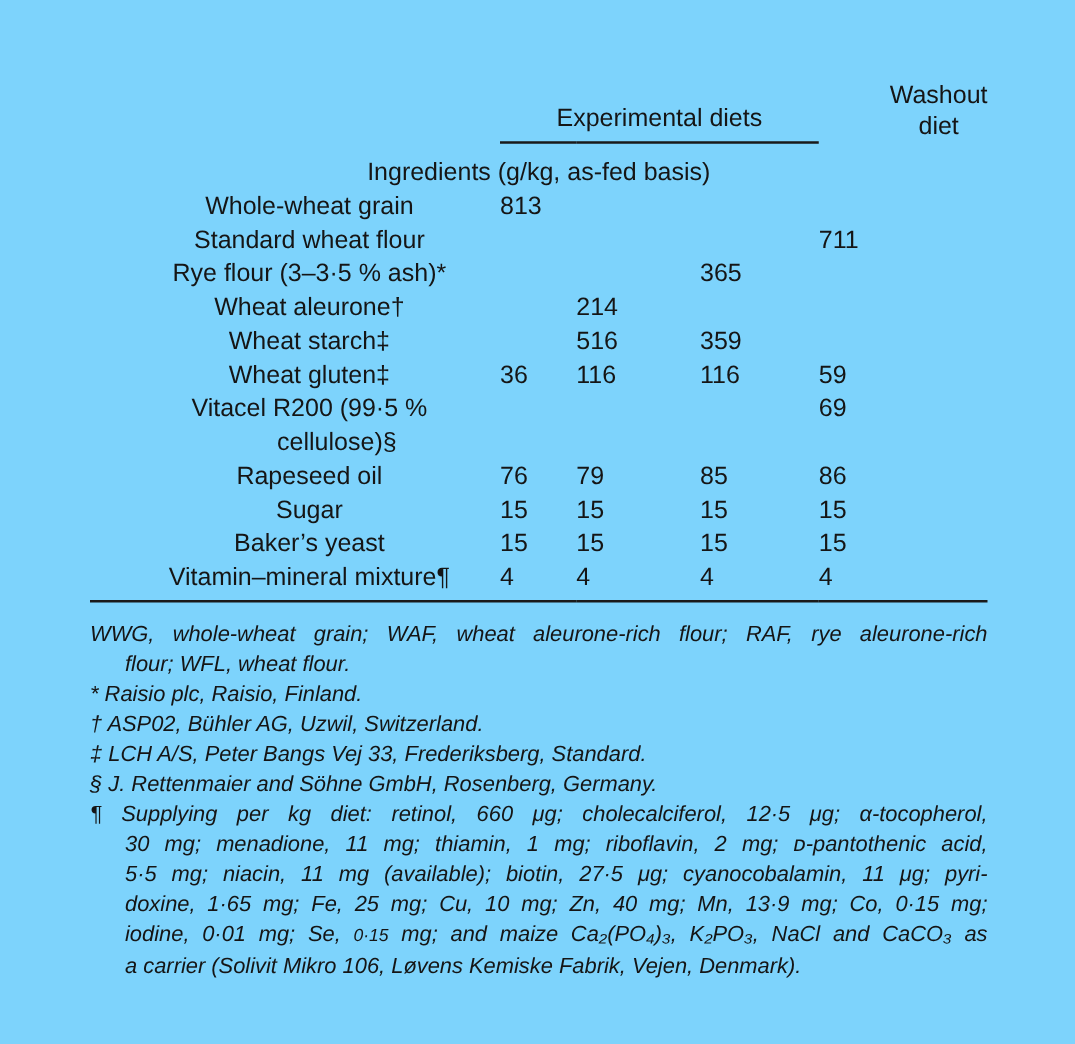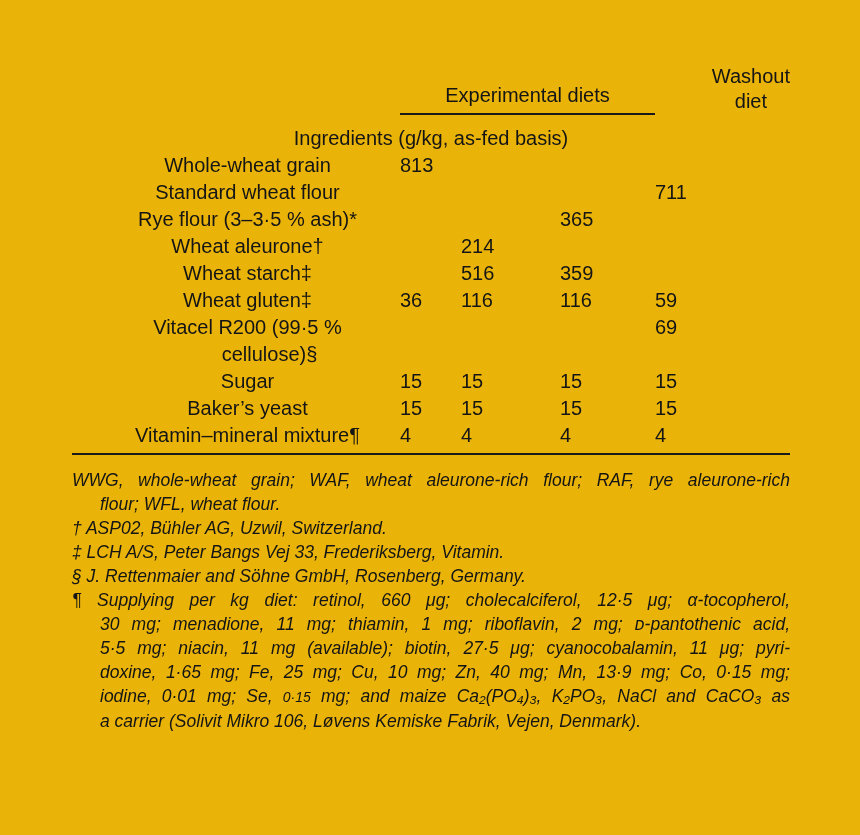--- a/index.html
+++ b/index.html
@@ -4,21 +4,21 @@
 <style>
   html, body {
     margin: 0;
     padding: 0;
     background: #f5f5f4;
   }
   .sheet {
     position: relative;
     width: 860px;
     height: 835px;
-    background: #eab308;
+    background: #7dd3fc;
     color: #151515;
     font-family: "Liberation Sans", "DejaVu Sans", sans-serif;
     overflow: hidden;
     box-sizing: border-box;
     padding: 28px 0 0 72px;
   }
   .tablewrap { width: 718px; }
 
   table.diet {
     border-collapse: collapse;
@@ -155,20 +155,27 @@
           <td class="lbl indent-1">
             <span class="lbl-line">Vitacel R200 (99·5 %</span>
             <span class="lbl-line2">cellulose)§</span>
           </td>
           <td class="num"></td>
           <td class="num"></td>
           <td class="num"></td>
           <td class="num pad-r">69</td>
         </tr>
         <tr>
+          <td class="lbl indent-1">Rapeseed oil</td>
+          <td class="num">76</td>
+          <td class="num">79</td>
+          <td class="num">85</td>
+          <td class="num pad-r">86</td>
+        </tr>
+        <tr>
           <td class="lbl indent-1">Sugar</td>
           <td class="num">15</td>
           <td class="num">15</td>
           <td class="num">15</td>
           <td class="num pad-r">15</td>
         </tr>
         <tr>
           <td class="lbl indent-1">Baker’s yeast</td>
           <td class="num">15</td>
           <td class="num">15</td>
@@ -183,22 +190,23 @@
           <td class="num pad-r">4</td>
         </tr>
       </tbody>
     </table>
 
     <div class="footnotes">
       <div>
         <div class="jline">WWG, whole-wheat grain; WAF, wheat aleurone-rich flour; RAF, rye aleurone-rich</div>
         <div class="cont">flour; WFL, wheat flour.</div>
       </div>
+      <div class="fnote-line">* Raisio plc, Raisio, Finland.</div>
       <div class="fnote-line">† ASP02, Bühler AG, Uzwil, Switzerland.</div>
-      <div class="fnote-line">‡ LCH A/S, Peter Bangs Vej 33, Frederiksberg, Vitamin.</div>
+      <div class="fnote-line">‡ LCH A/S, Peter Bangs Vej 33, Frederiksberg, Standard.</div>
       <div class="fnote-line">§ J. Rettenmaier and Söhne GmbH, Rosenberg, Germany.</div>
       <div>
         <div class="jline">¶ Supplying per kg diet: retinol, 660 μg; cholecalciferol, 12·5 μg; α-tocopherol,</div>
         <div class="jline cont">30 mg; menadione, 11 mg; thiamin, 1 mg; riboflavin, 2 mg; ᴅ-pantothenic acid,</div>
         <div class="jline cont">5·5 mg; niacin, 11 mg (available); biotin, 27·5 μg; cyanocobalamin, 11 μg; pyri-</div>
         <div class="jline cont">doxine, 1·65 mg; Fe, 25 mg; Cu, 10 mg; Zn, 40 mg; Mn, 13·9 mg; Co, 0·15 mg;</div>
         <div class="jline cont"><span>iodine, 0·01 mg; Se,</span> <span class="small-num">0·15</span> <span>mg; and maize Ca₂(PO₄)₃, K₂PO₃, NaCl and CaCO₃ as</span></div>
         <div class="cont">a carrier (Solivit Mikro 106, Løvens Kemiske Fabrik, Vejen, Denmark).</div>
       </div>
     </div>

